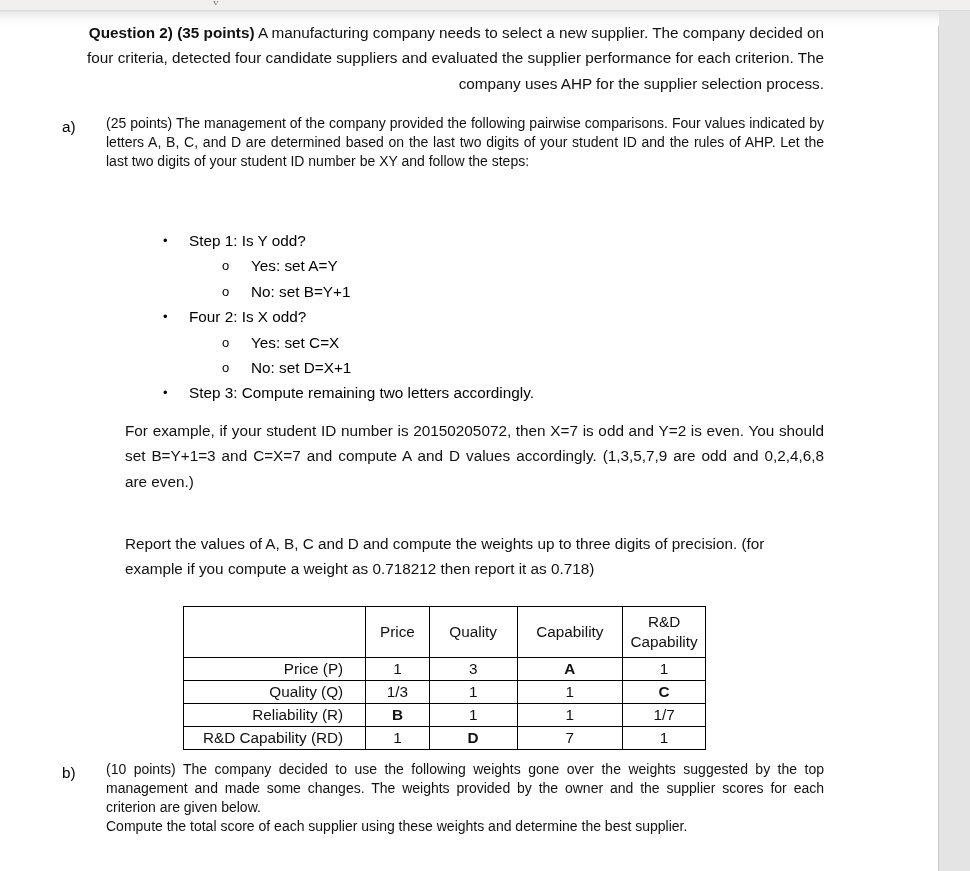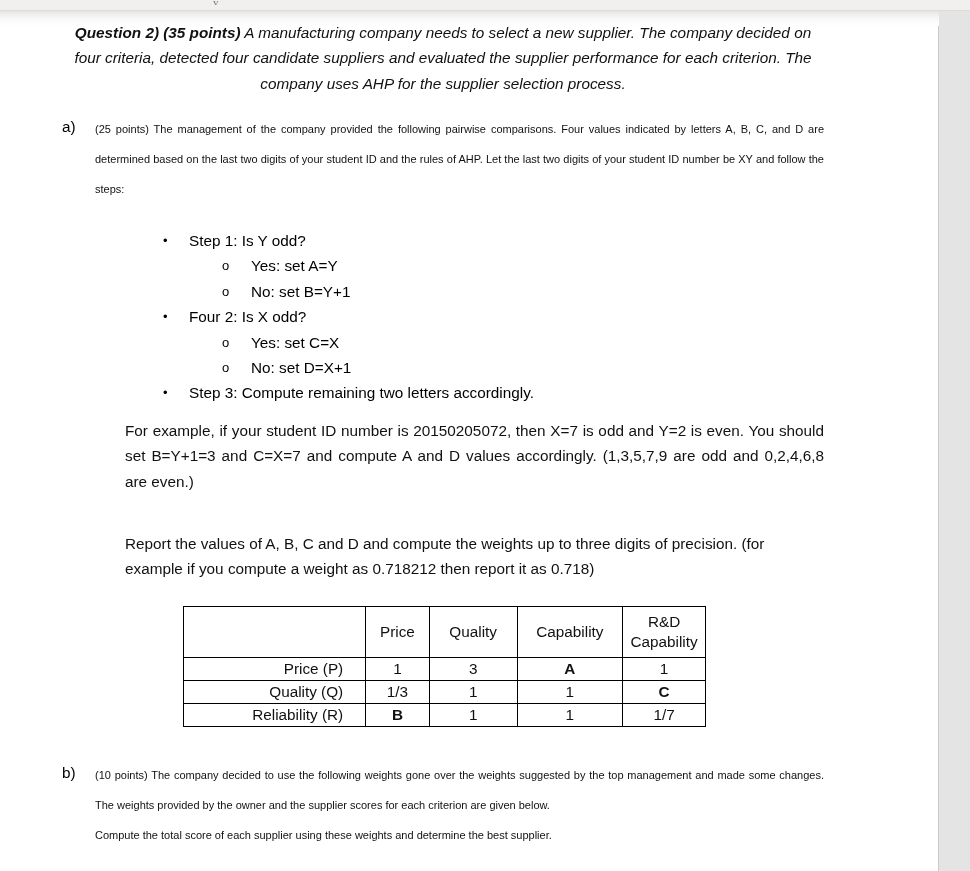--- a/index.html
+++ b/index.html
@@ -78,22 +78,21 @@
     margin: 0;
     font-size: 15.3px;
     line-height: 25.4px;
     color: #111;
   }
   .intro {
     position: absolute;
     left: 62px;
     top: 8px;
     width: 762px;
-    text-align: center;
-    font-style: italic;
+    text-align: right;
   }
   .intro b { font-weight: bold; }
 
   
   .item-a {
     position: absolute;
     left: 62px;
     top: 102px;
     width: 762px;
   }
@@ -105,25 +104,25 @@
   }
   .marker {
     position: absolute;
     left: 0;
     top: 0;
     width: 30px;
     font-size: 15.3px;
     line-height: 25.4px;
   }
   .item-body {
-    margin-left: 33px;
+    margin-left: 44px;
     text-align: justify;
     text-justify: inter-word;
-    font-size: 11px;
-    line-height: 30px;
+    font-size: 14px;
+    line-height: 19px;
   }
   .item-body.nojust { text-align: left; }
 
   
   .bullets {
     position: absolute;
     left: 163px;
     top: 216px;
     width: 600px;
   }
@@ -303,20 +302,27 @@
             <td>1</td>
             <td class="em">C</td>
           </tr>
           <tr>
             <td class="rowhead">Reliability (R)</td>
             <td class="em">B</td>
             <td>1</td>
             <td>1</td>
             <td>1/7</td>
           </tr>
+          <tr>
+            <td class="rowhead">R&amp;D Capability (RD)</td>
+            <td>1</td>
+            <td class="em">D</td>
+            <td>7</td>
+            <td>1</td>
+          </tr>
         </tbody>
       </table>
     </div>
 
     <div class="item-b">
       <div class="marker">b)</div>
       <p class="item-body">(10 points) The company decided to use the following weights gone over the weights suggested by the top management and made some changes. The weights provided by the owner and the supplier scores for each criterion are given below.</p>
       <p class="item-body nojust">Compute the total score of each supplier using these weights and determine the best supplier.</p>
     </div>
 

